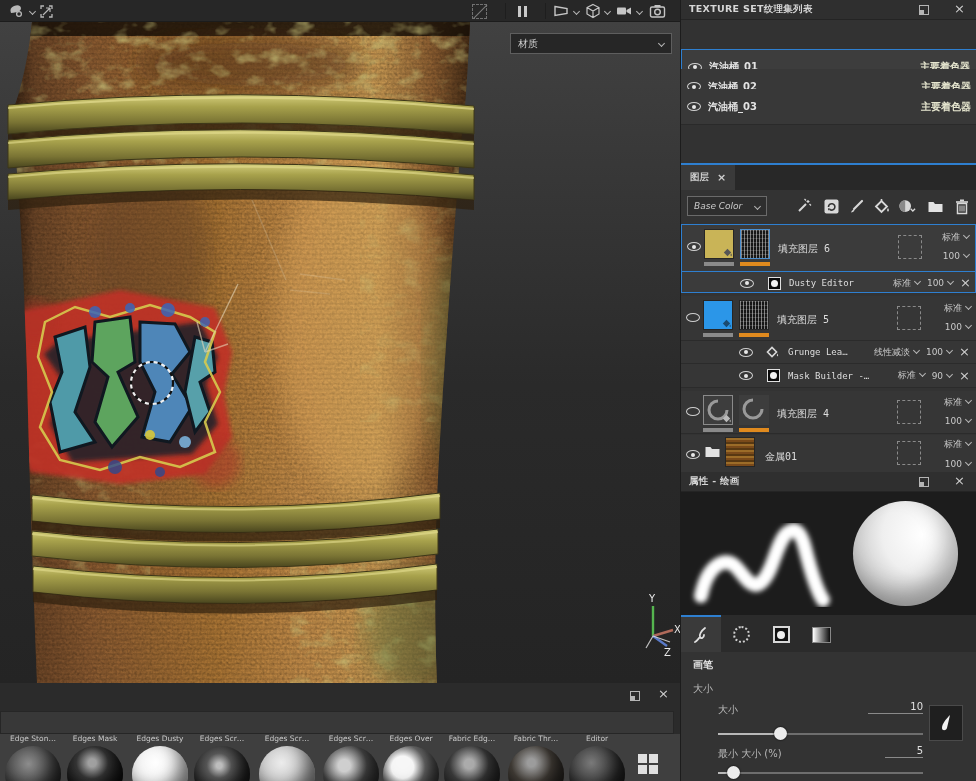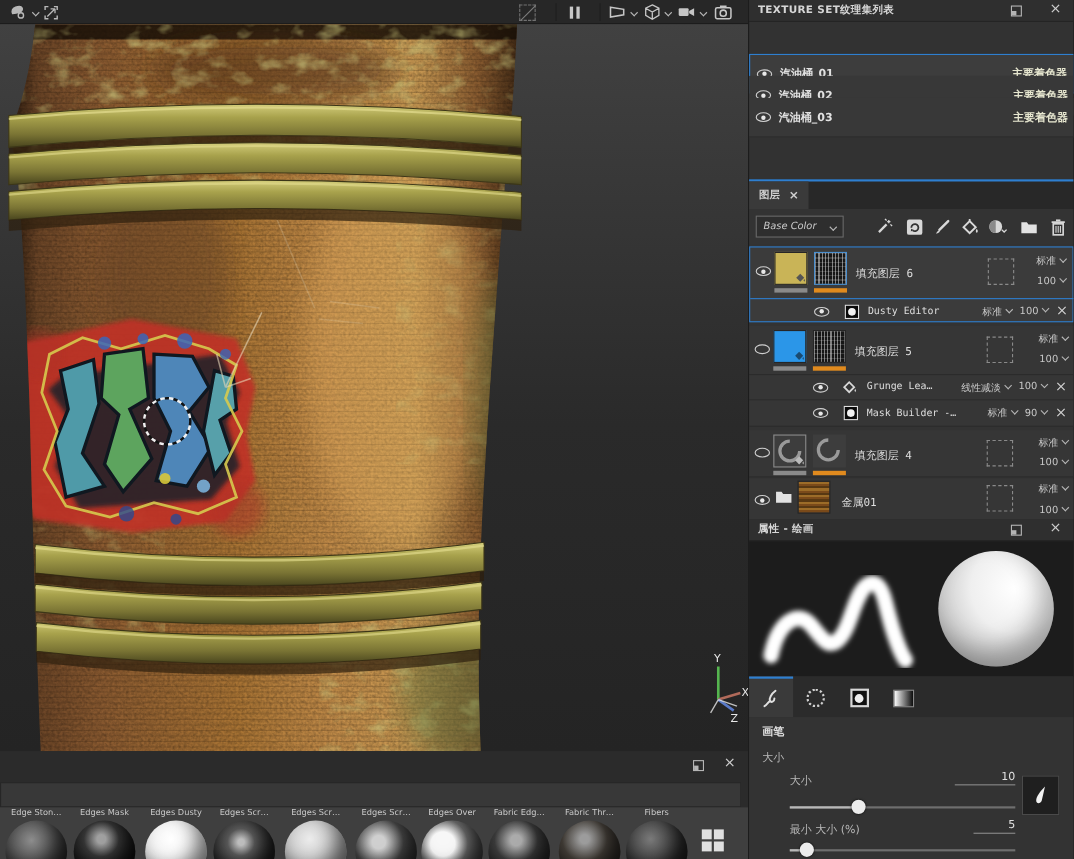--- a/index.html
+++ b/index.html
@@ -268,20 +268,24 @@
         <path d="M33 547 Q240 571 437 545" fill="none" stroke="#e2dc8e" stroke-width="2" opacity="0.6"></path>
       </g>
 
       <g>
         <circle cx="152" cy="361" r="21" fill="none" stroke="#111" stroke-width="2.2" stroke-dasharray="4 4"></circle>
         <circle cx="152" cy="361" r="21" fill="none" stroke="#f0f0f0" stroke-width="2.2" stroke-dasharray="4 4" stroke-dashoffset="4"></circle>
       </g>
     </svg>
 
     
+    <div class="matdrop">
+      <span>材质</span>
+      <span class="chev"></span>
+    </div>
 
     
     <svg class="abs" style="left:636px;top:570px" width="44" height="66" viewBox="0 0 44 66">
       <line x1="17" y1="44" x2="17" y2="14" stroke="#55b54f" stroke-width="2.4"></line>
       <line x1="17" y1="44" x2="37" y2="38" stroke="#b06a5a" stroke-width="2.4"></line>
       <line x1="17" y1="44" x2="31" y2="54" stroke="#5a7ac8" stroke-width="2.4"></line>
       <line x1="17" y1="44" x2="34" y2="50" stroke="#e8e8e8" stroke-width="1.2" opacity="0.8"></line>
       <line x1="17" y1="44" x2="10" y2="56" stroke="#e8e8e8" stroke-width="1.2" opacity="0.8"></line>
       <text x="13" y="10" fill="#e8e8e8" font-size="10">Y</text>
       <text x="38" y="41" fill="#e8e8e8" font-size="10">X</text>
@@ -324,21 +328,21 @@
         </div>
       <div class="shelf-item" style="left:441px">
           <span class="lbl">Fabric Edg…</span>
           <span class="ball s8"></span>
         </div>
       <div class="shelf-item" style="left:505px">
           <span class="lbl">Fabric Thr…</span>
           <span class="ball s9"></span>
         </div>
       <div class="shelf-item" style="left:566px">
-          <span class="lbl">Fibers</span>
+          <span class="lbl">Editor</span>
           <span class="ball s10"></span>
         </div>
       <div class="gridicon" style="left:638px;top:20px">
           <span></span>
           <span></span>
           <span></span>
           <span></span>
         </div>
     </div>
   </div>

